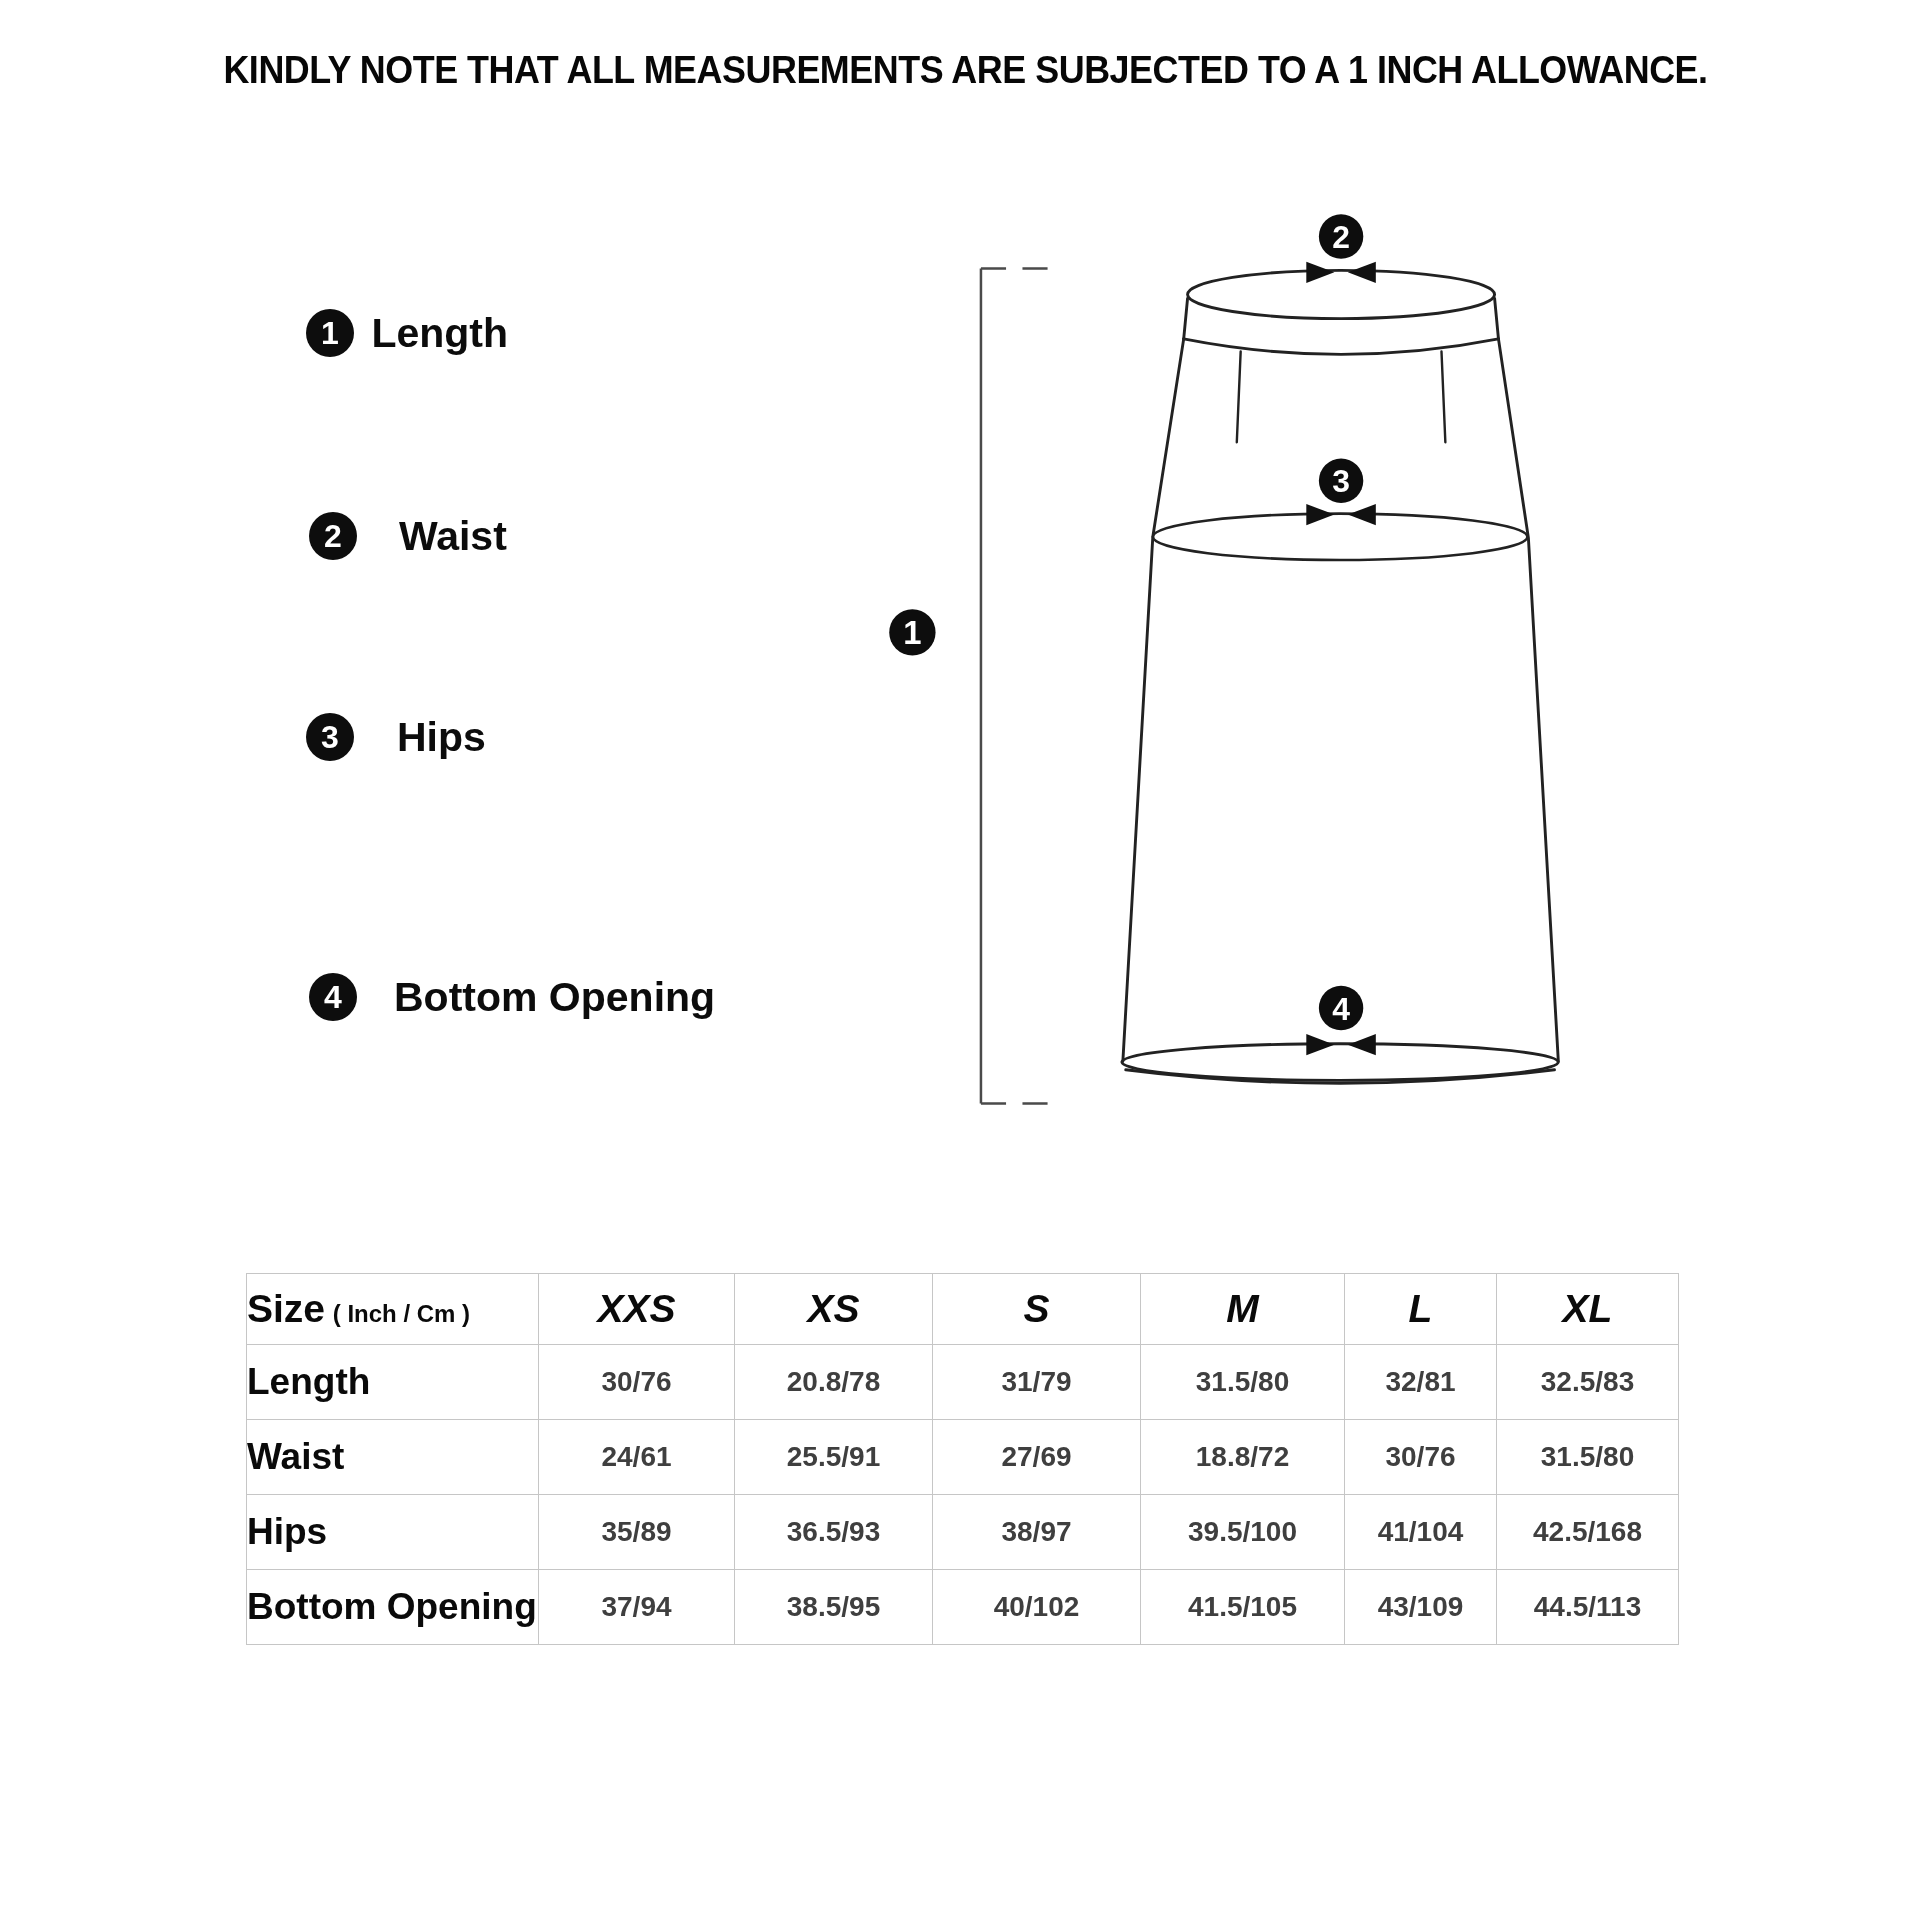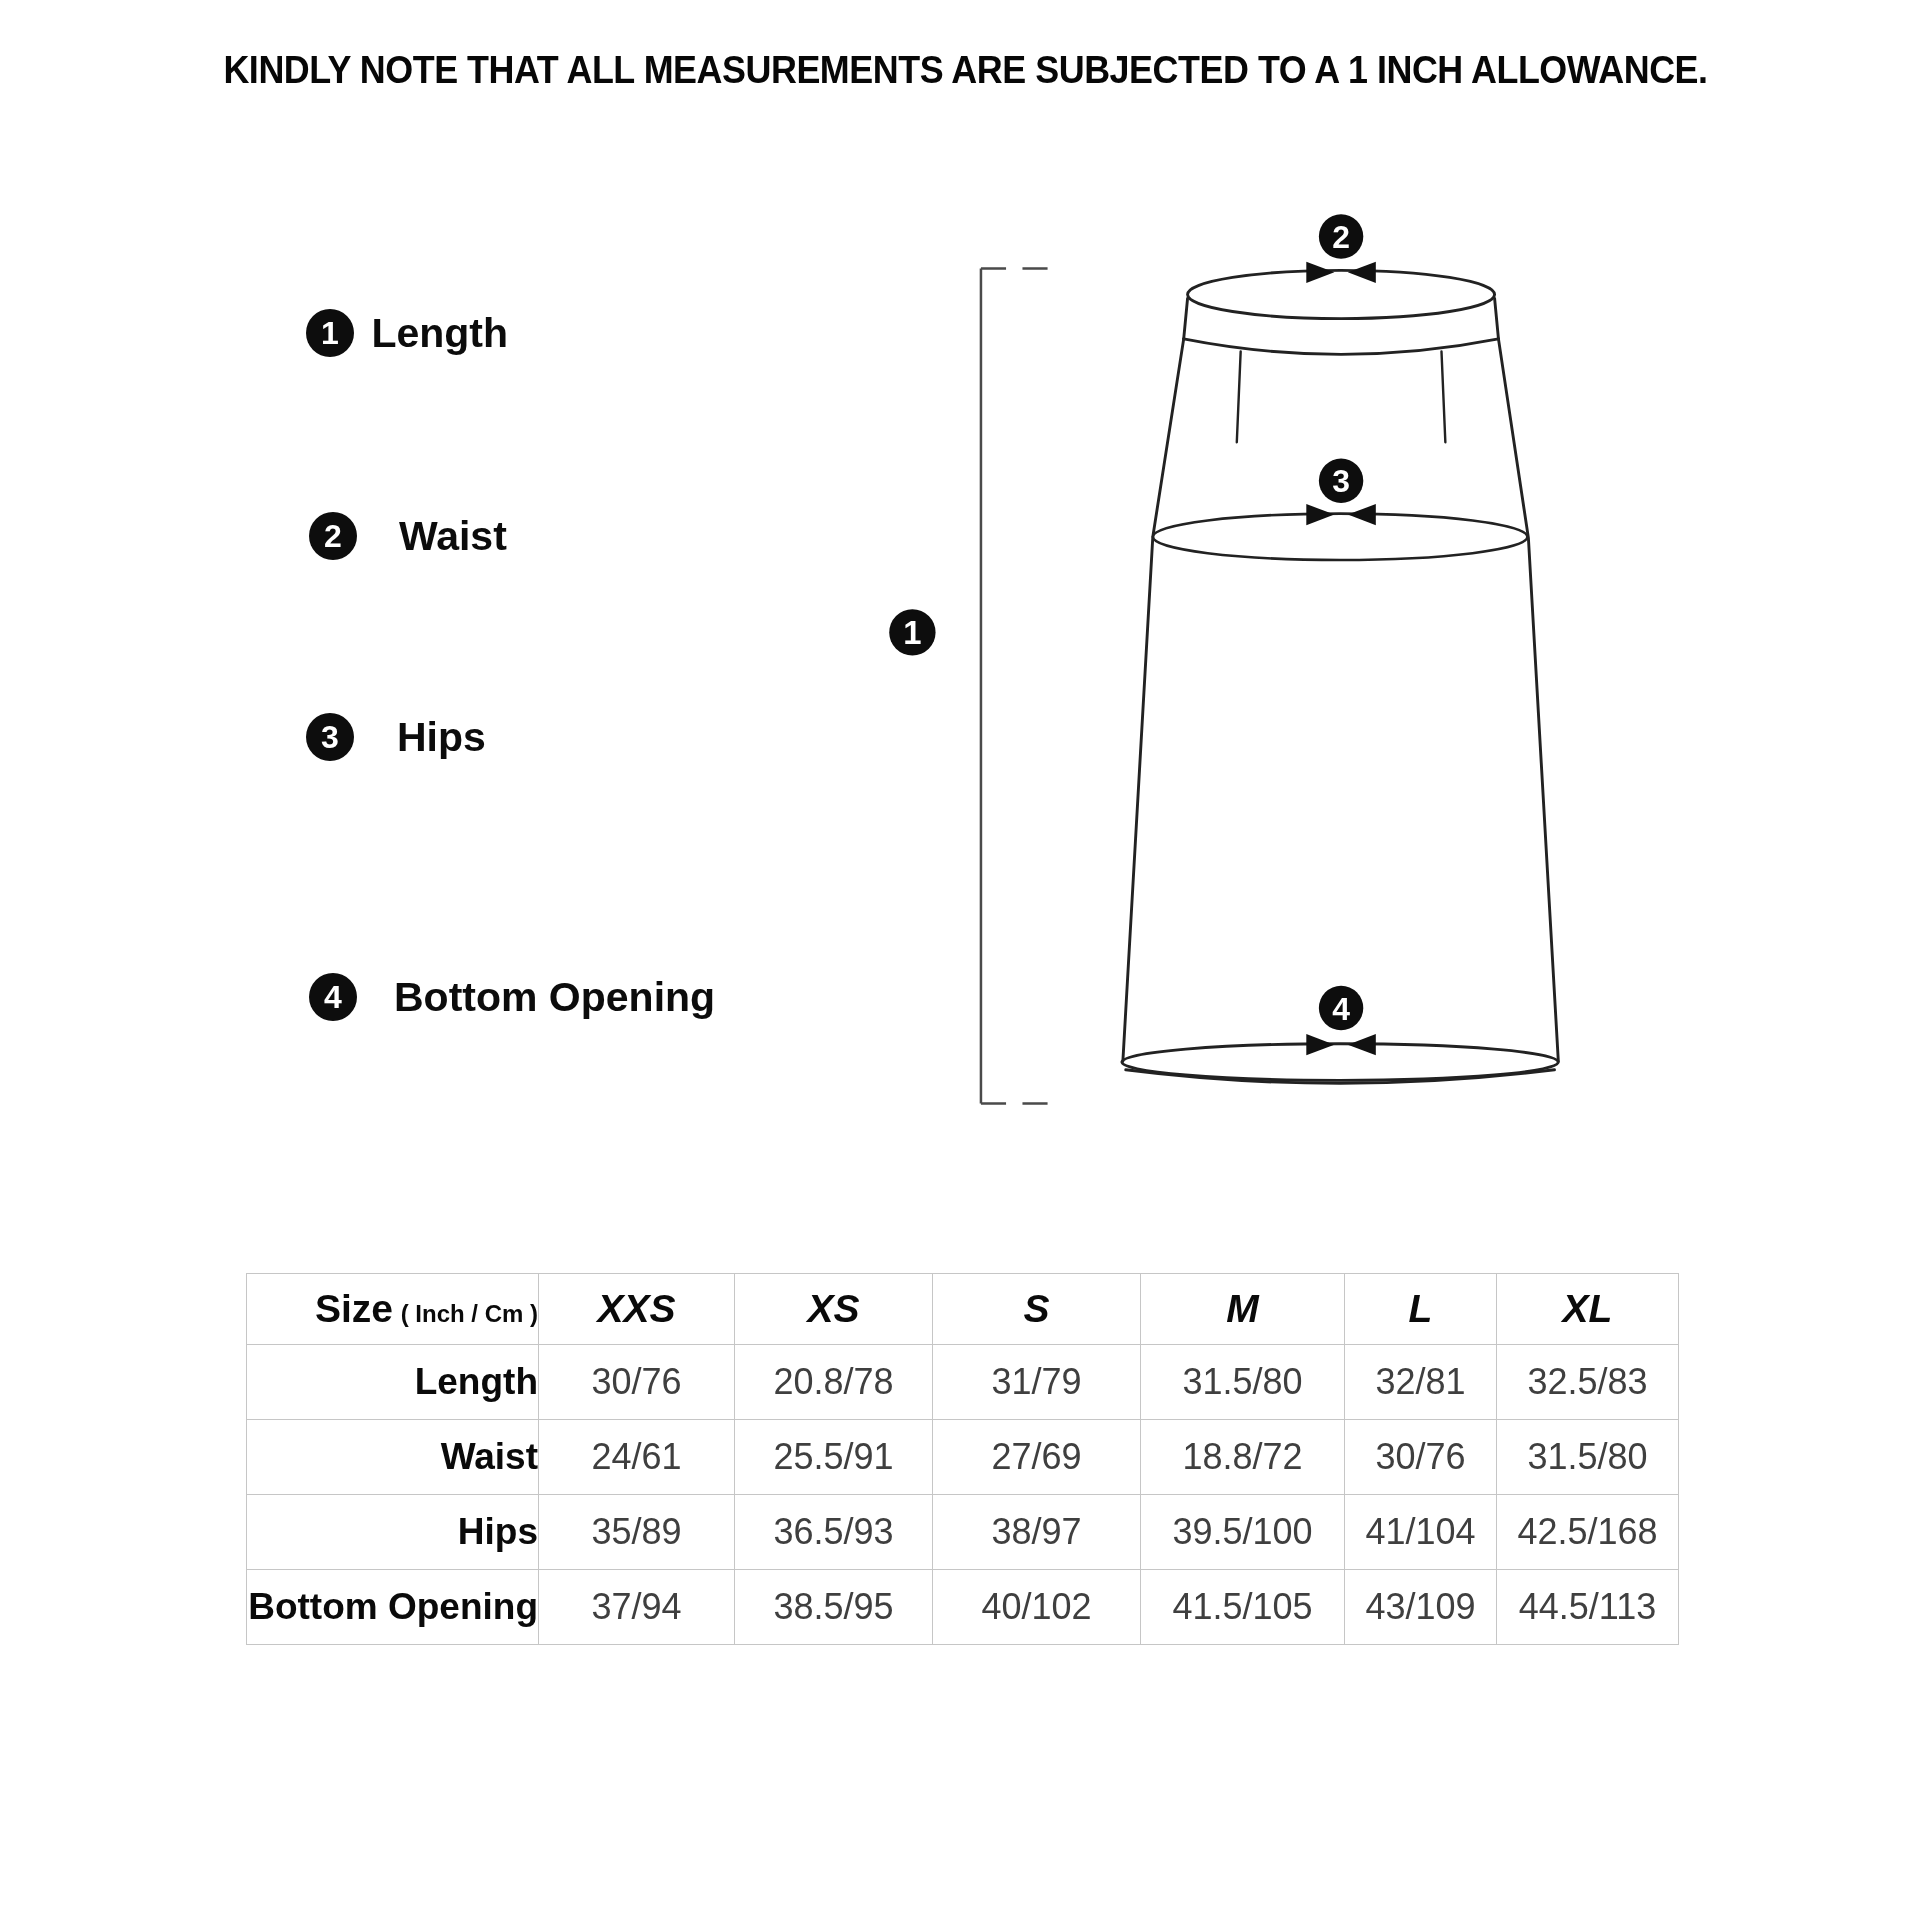--- a/index.html
+++ b/index.html
@@ -28,25 +28,25 @@
   table.size-chart{
     position:absolute;left:246px;top:1273px;width:1431px;
     border-collapse:collapse;table-layout:fixed;
     border:1.9px solid #a9a9a9;
   }
   table.size-chart th,table.size-chart td{
     border:1.9px solid #c6c6c6;padding:0;vertical-align:middle;
   }
   table.size-chart tr.hdr{height:71px;}
   table.size-chart tr.row{height:75px;}
-  th.label-cell,td.label-cell{text-align:right;padding-left:13.5px;}
+  th.label-cell,td.label-cell{text-align:left;padding-left:13.5px;}
   .size-word{font-size:39px;font-weight:bold;color:#0a0a0a;}
   .unit{font-size:24px;font-weight:bold;color:#0a0a0a;margin-left:7.7px;}
   th.size-col{font-size:39px;font-weight:bold;text-align:center;color:#0a0a0a;font-style:italic;}
-  td.val{font-size:36px;font-weight:normal;text-align:center;color:#3f3f3f;}
+  td.val{font-size:28px;font-weight:bold;text-align:center;color:#3f3f3f;}
   th.row-label{font-size:37px;font-weight:bold;color:#0a0a0a;}
 </style>
 </head>
 <body>
 
 <div class="note">KINDLY NOTE THAT ALL MEASUREMENTS ARE SUBJECTED TO A 1 INCH ALLOWANCE.</div>
 
 <svg class="diagram" width="1931" height="1931" viewBox="0 0 2000 2000">
 
   <g stroke="#4a4a4a" stroke-width="2.6" fill="none">

